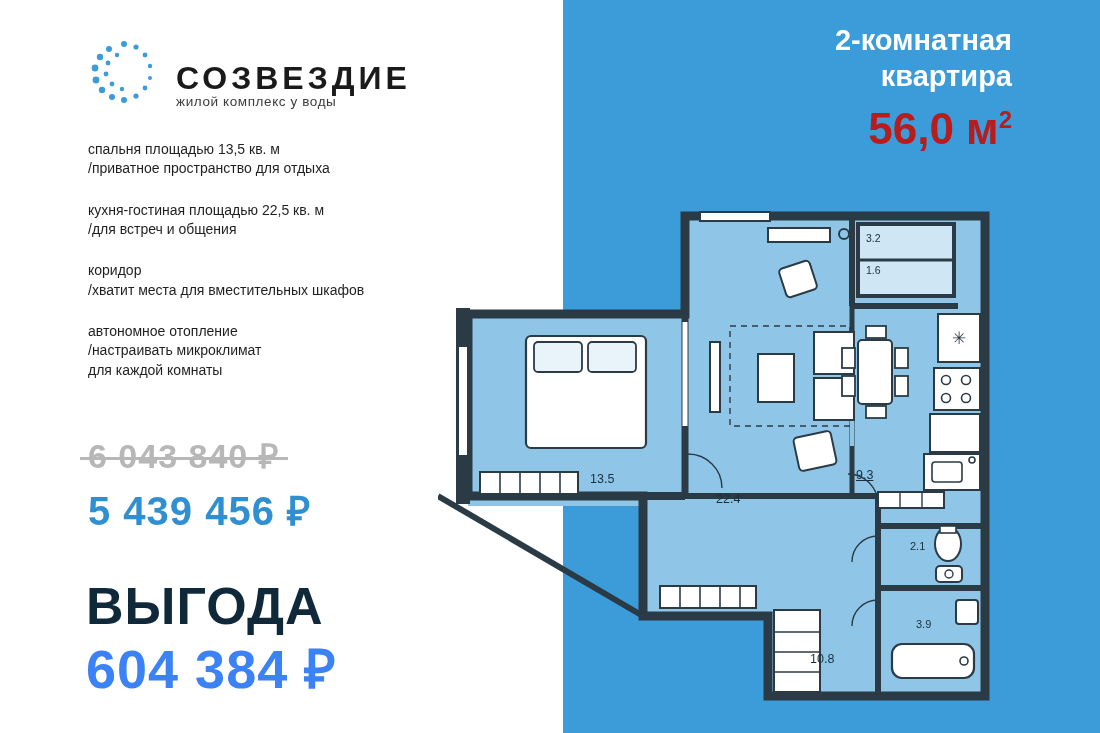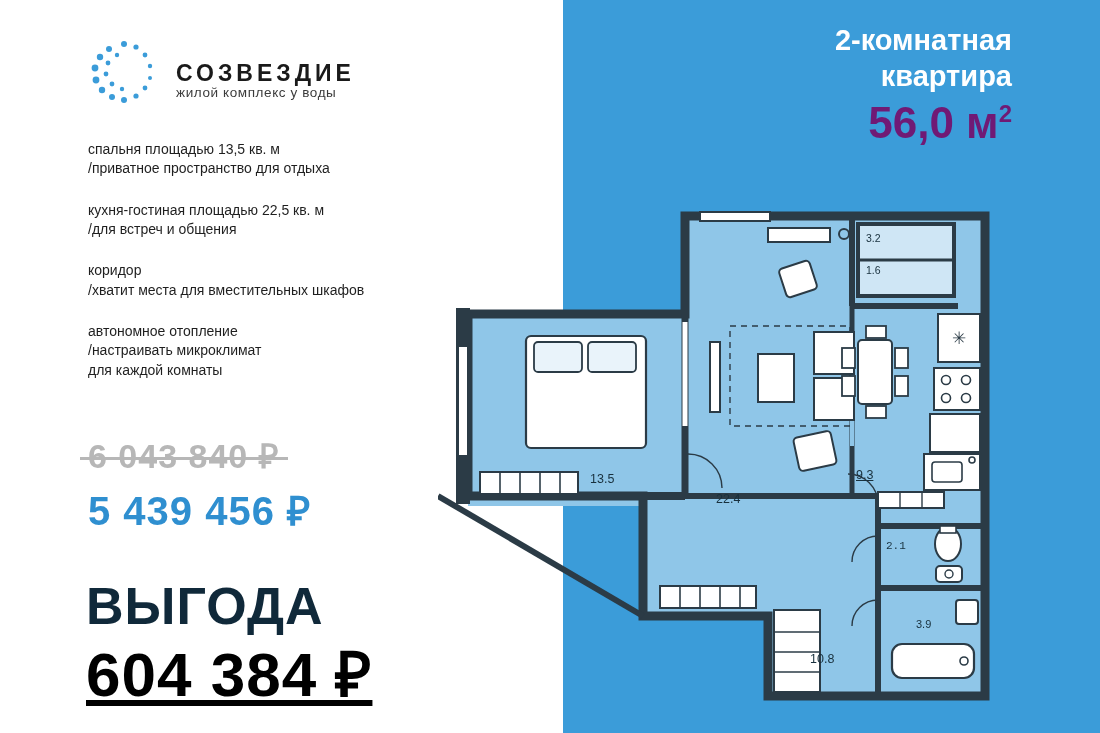--- a/index.html
+++ b/index.html
@@ -18,21 +18,21 @@
     position: absolute;
     left: 563px; top: 0; width: 537px; height: 733px;
     background: #3b9cd9;
   }
 
   
   .logo-block { position: absolute; left: 88px; top: 32px; width: 420px; height: 80px; }
   .logo-mark { position: absolute; left: 0; top: 4px; width: 72px; height: 72px; }
   .logo-text { position: absolute; left: 88px; top: 30px; }
   .logo-name {
-    font-size: 23px; font-weight: bold; letter-spacing: 4px; color: #1a1a1a;
+    font-size: 32px; font-weight: bold; letter-spacing: 4px; color: #1a1a1a;
     line-height: 1;
   }
   .logo-sub {
     font-size: 13.5px; color: #3b3b3b; letter-spacing: 0.6px; 
   }
 
   
   .features { position: absolute; left: 88px; top: 140px; width: 420px; }
   .feature { margin-bottom: 22px; }
   .feature div {
@@ -59,30 +59,30 @@
     letter-spacing: 1px;
   }
 
   
   .benefit-label {
     position: absolute; left: 86px; top: 576px;
     font-size: 52px; font-weight: bold; color: #10293a; letter-spacing: 1px;
   }
   .benefit-value {
     position: absolute; left: 86px; top: 630px;
-    font-size: 62px; font-weight: bold; color: #000000; letter-spacing: 1px; text-decoration: underline;
+    font-size: 54px; font-weight: bold; color: #3b82f6; letter-spacing: 1px;
   }
 
   
   .panel-head { position: absolute; right: 88px; top: 22px; text-align: right; }
   .panel-head .l1, .panel-head .l2 {
     color: #ffffff; font-size: 29px; font-weight: bold; line-height: 1.25;
   }
   .panel-head .area {
-    color: #701a75; font-size: 44px; font-weight: bold; margin-top: 6px; line-height: 1;
+    color: #b91c1c; font-size: 44px; font-weight: bold; margin-top: 12px; line-height: 1;
   }
   .panel-head .area sup { font-size: 24px; vertical-align: super; }
 
   
   .plan { position: absolute; left: 438px; top: 196px; width: 580px; height: 520px; }
   .plan svg { display: block; }
 
   .room-label {
     position: absolute; font-size: 12.5px; color: #18303d; font-family: "Liberation Sans", sans-serif;
   }
@@ -281,19 +281,19 @@
         <path d="M410,278 A30,30 0 0 1 440,308" fill="none" stroke="#2b3b46" stroke-width="1.4"></path>
         <path d="M440,340 A26,26 0 0 0 414,366" fill="none" stroke="#2b3b46" stroke-width="1.4"></path>
         <path d="M440,404 A26,26 0 0 0 414,430" fill="none" stroke="#2b3b46" stroke-width="1.4"></path>
       </g>
     </svg>
 
     <div class="room-label" style="left:152px; top:276px;">13.5</div>
     <div class="room-label" style="left:278px; top:296px;">22.4</div>
     <div class="room-label" style="left:418px; top:272px;text-decoration:underline;">9.3</div>
     <div class="room-label" style="left:372px; top:456px;">10.8</div>
-    <div class="room-label small" style="left:448px; top:344px;font-family:Liberation Mono, monospace;">2.1</div>
+    <div class="room-label small" style="left:472px; top:344px;">2.1</div>
     <div class="room-label small" style="left:478px; top:422px;">3.9</div>
     <div class="mini-box" style="left:428px; top:36px;">3.2</div>
     <div class="mini-box" style="left:428px; top:68px;">1.6</div>
   </div>
 
 </div>
 
 </body></html>

